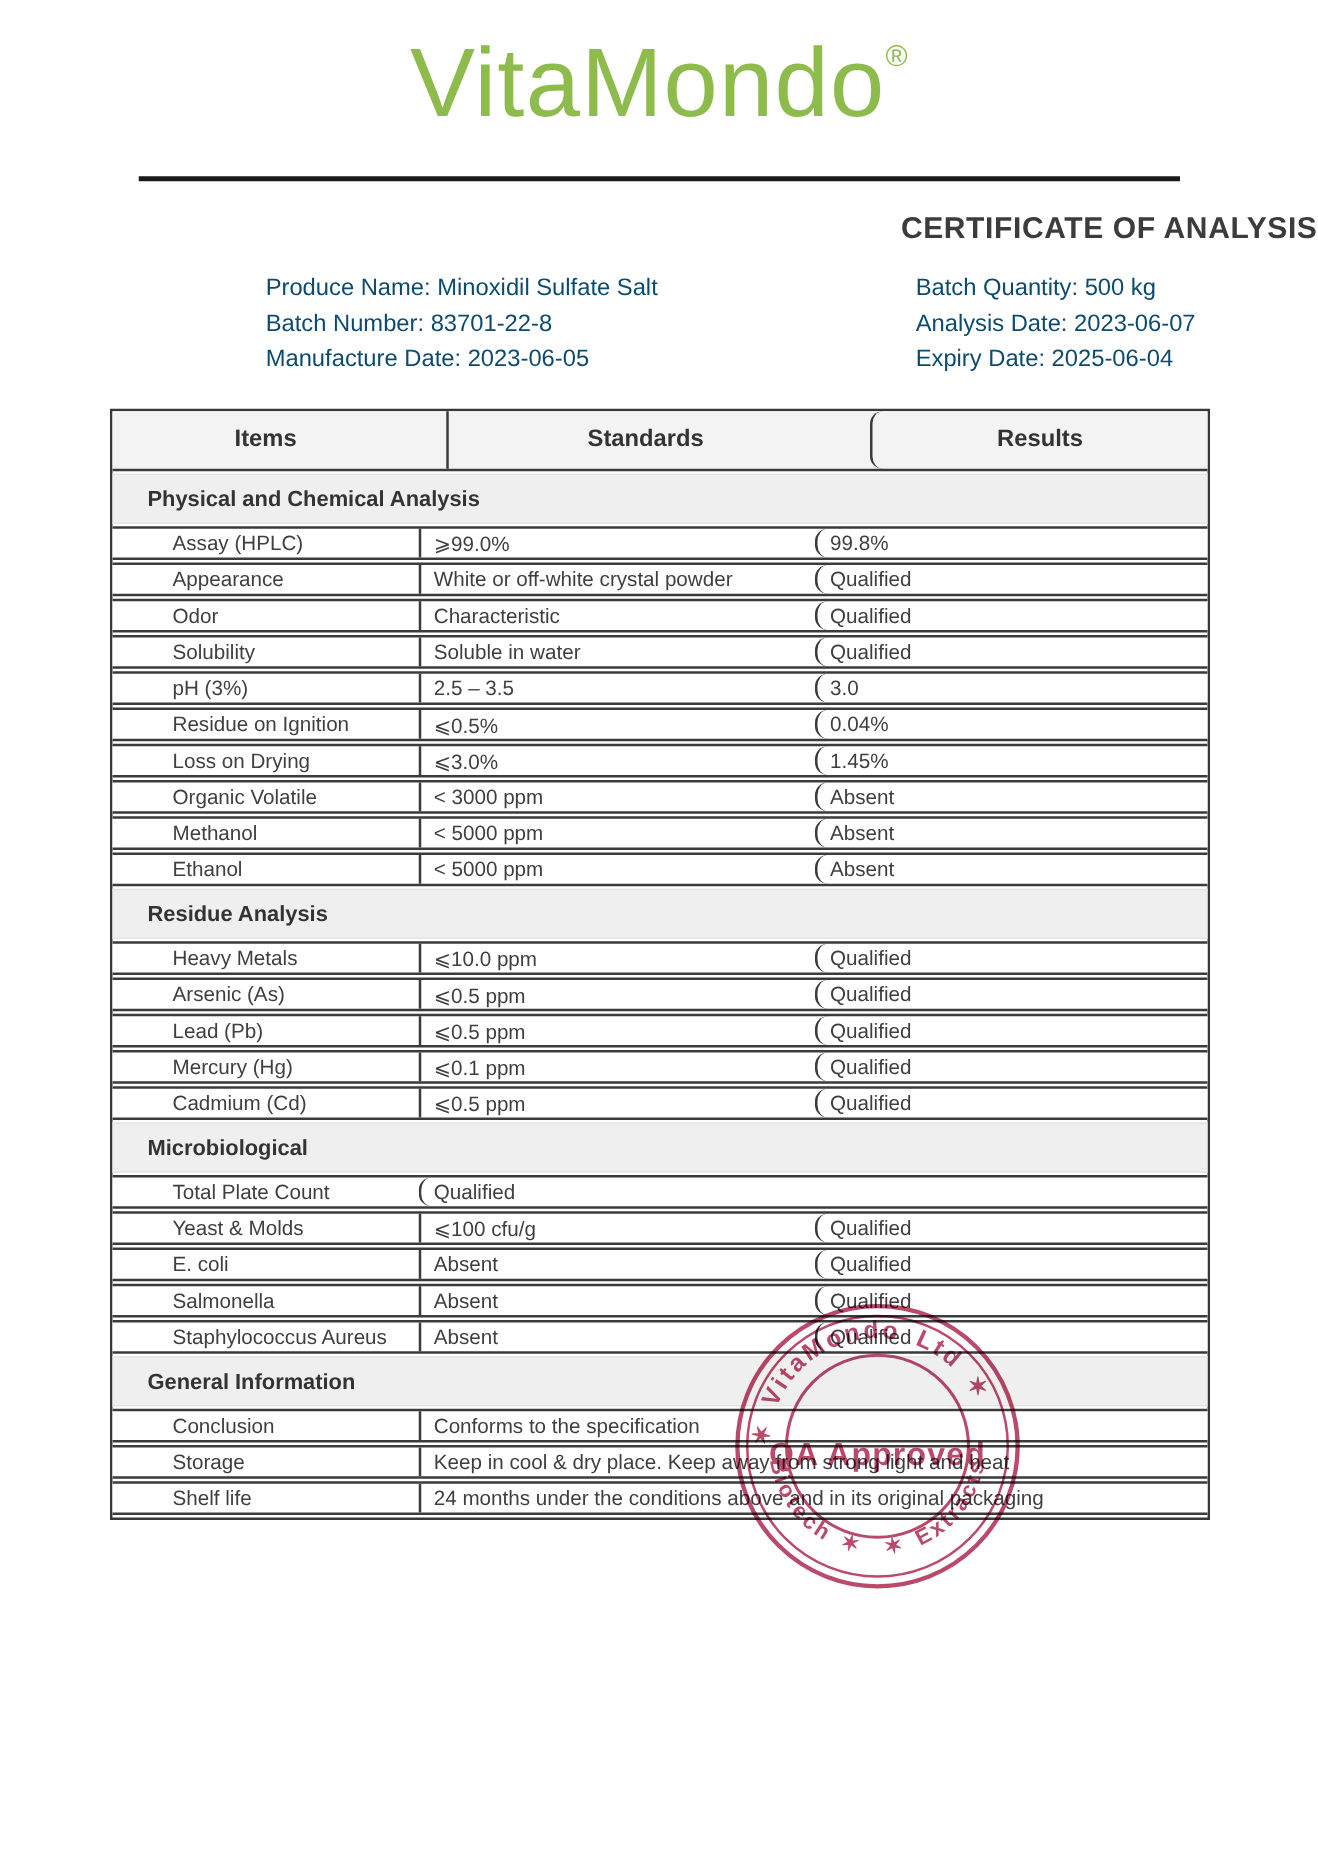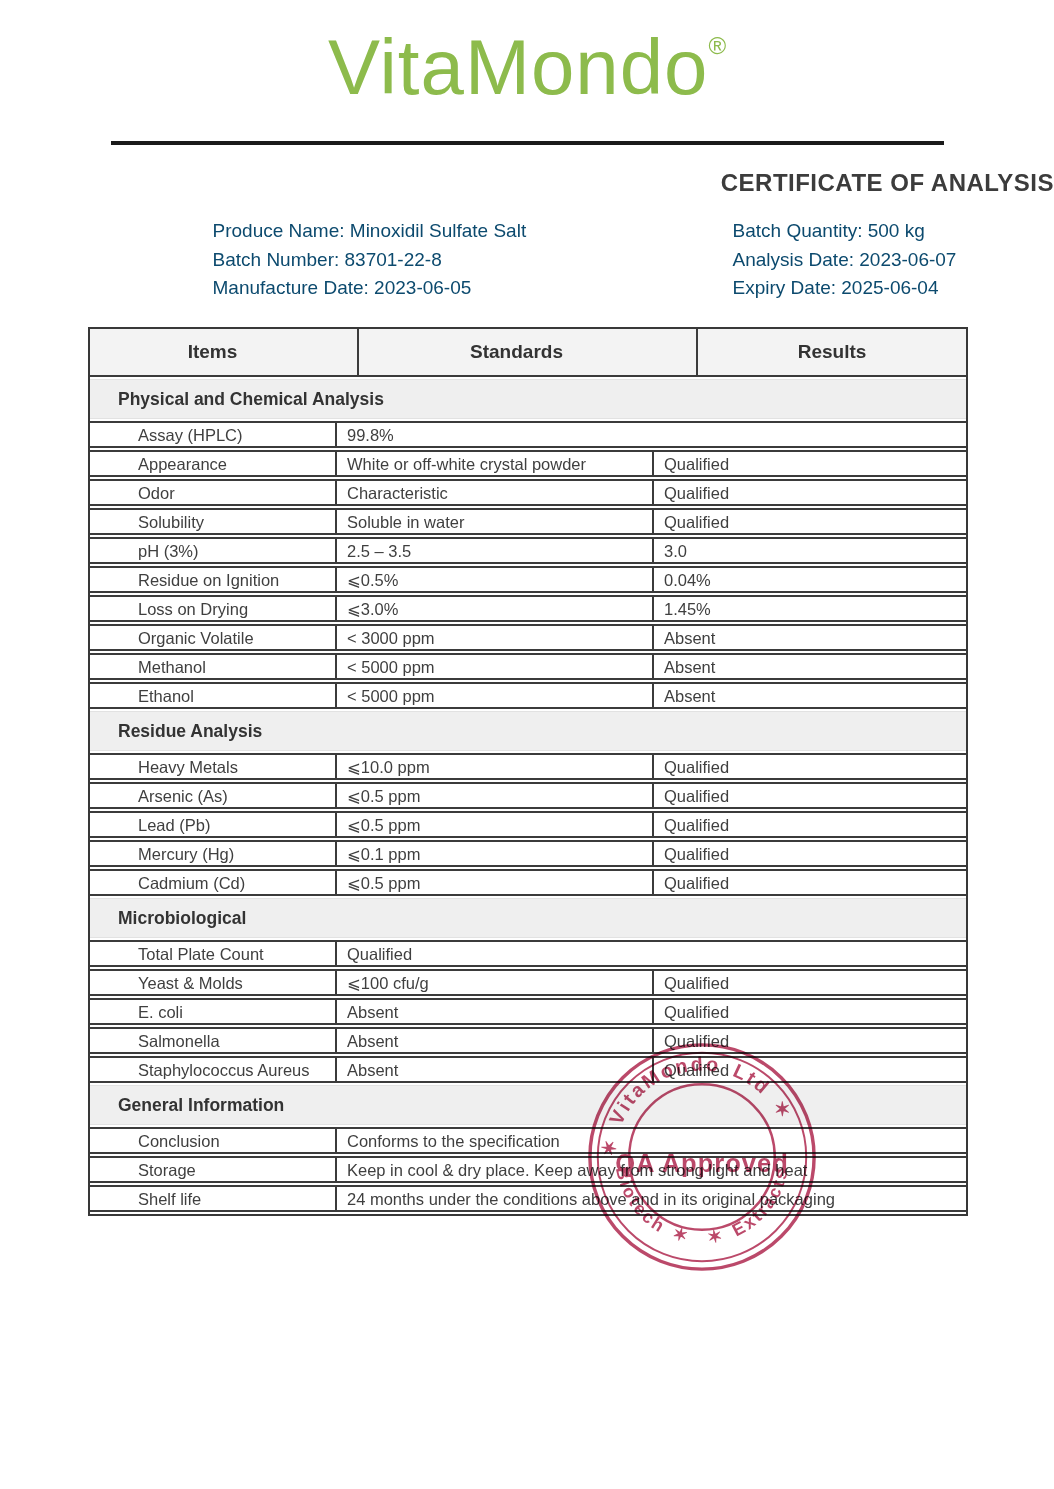--- a/index.html
+++ b/index.html
@@ -88,21 +88,21 @@
   .td {
     display: flex;
     align-items: center;
     padding: 2px 8px 0 10px;
     font-size: 16.5px;
     color: #3f3f3f;
     white-space: nowrap;
   }
   .td1 { width: 245px; padding-left: 48px; }
   .td2 { width: 317px; border-left: 2px solid #3b3b3b; }
-  .td3 { flex: 1; border-left: 2px solid #3b3b3b; }
+  .td3 { flex: 1; border-left: 2px solid #3b3b3b; border-radius: 10px; }
   .td2w { flex: 1; border-left: 2px solid #3b3b3b; }
   .th { justify-content: center; font-weight: 700; font-size: 19px; color: #333333; padding: 0; }
   
   .stamp {
     position: absolute;
     left: 584px;
     top: 1039px;
     width: 236px;
     height: 236px;
     mix-blend-mode: multiply;
@@ -141,20 +141,21 @@
     <div class="trow trow-header">
       <div class="td td1 th">Items</div>
       <div class="td td2 th">Standards</div>
       <div class="td td3 th">Results</div>
     </div>
 
     <div class="trow-section">Physical and Chemical Analysis</div>
 
     <div class="trow">
       <div class="td td1">Assay (HPLC)</div>
+      <div class="td td2">⩾99.0%</div>
       <div class="td td3">99.8%</div>
     </div>
     <div class="trow">
       <div class="td td1">Appearance</div>
       <div class="td td2">White or off-white crystal powder</div>
       <div class="td td3">Qualified</div>
     </div>
     <div class="trow">
       <div class="td td1">Odor</div>
       <div class="td td2">Characteristic</div>

